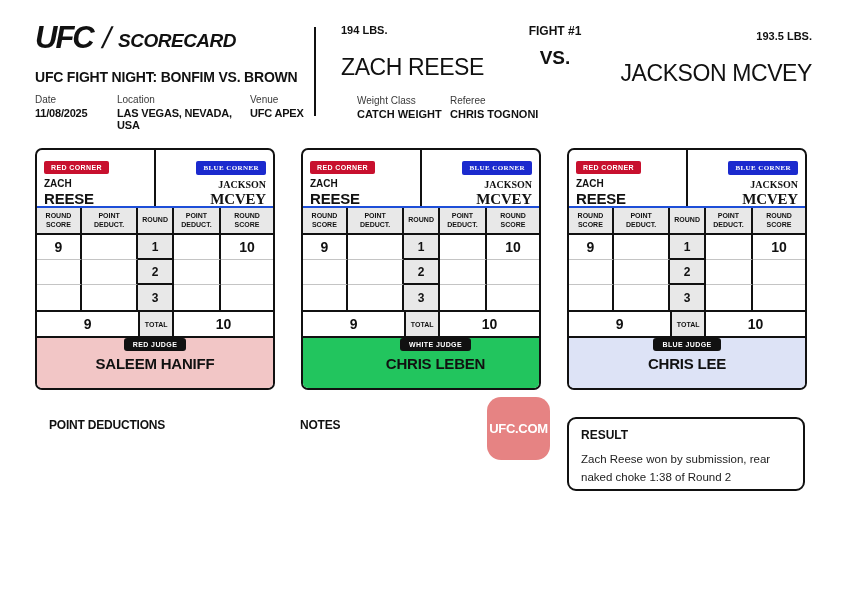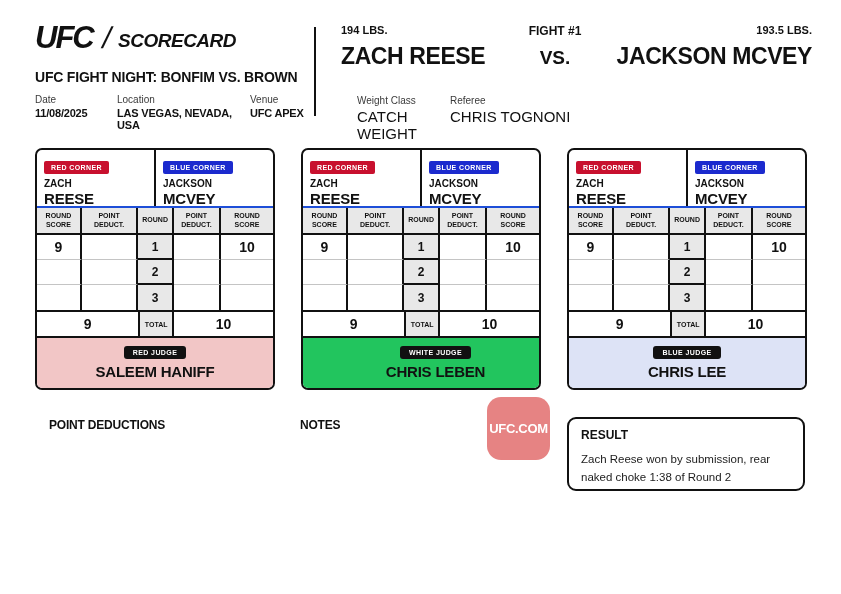--- a/index.html
+++ b/index.html
@@ -16,40 +16,40 @@
   .event-title { margin-top:16px; font-size:14px; font-weight:800; letter-spacing:-0.2px; }
   .meta-row { display:flex; margin-top:9px; }
   .meta-col .meta-label { font-size:10px; color:#3a3a3a; font-weight:400; }
   .meta-col .meta-value { font-size:11px; font-weight:800; margin-top:2px; letter-spacing:-0.2px; }
   .meta-date { width:82px; }
   .meta-location { width:133px; }
   .header-divider { position:absolute; left:314px; top:27px; width:2px; height:89px; background:#111; }
 
   .fight-info { position:absolute; left:341px; top:24px; width:471px; height:96px; }
   .red-side { position:absolute; left:0; top:0; }
-  .blue-side { position:absolute; right:0; top:0; text-align:right; }
+  .blue-side { position:absolute; right:0; top:6px; text-align:right; }
   .fighter-weight { font-size:11px; font-weight:800; }
-  .fighter-name { font-size:23px; font-weight:700; letter-spacing:-0.4px; margin-top:7px; }
+  .fighter-name { font-size:23px; font-weight:400; letter-spacing:-0.4px; margin-top:18px; }
   .fight-center { position:absolute; left:168px; top:0; width:92px; text-align:center; }
   .fight-number { font-size:12px; font-weight:800; }
   .vs { font-size:19px; font-weight:900; margin-top:9px; }
   .bout-meta { position:absolute; left:0; top:71px; display:flex;margin-left:16px; }
   .bout-col .meta-label { font-size:10px; color:#3a3a3a; font-weight:400; }
-  .bout-col .meta-value { font-size:15px; font-weight:400; margin-top:2px; }
+  .bout-col .meta-value { font-size:11px; font-weight:700; margin-top:2px; }
   .bout-wc { width:93px; }
 
   
   .cards { position:absolute; left:35px; top:148px; display:flex; gap:26px; }
   .card { width:240px; height:242px; border:2px solid #111; border-radius:7px; overflow:hidden;
           background:#fff; display:flex; flex-direction:column; }
 
   .names { height:58px; display:flex; border-bottom:2px solid #1d4ed8; }
   .half { flex:1; padding:6px 7px 4px 7px; }
   .half.red-half { border-right:2px solid #111; }
-  .half.blue-half { text-align:left; }
+  .half.blue-half { text-align:right;font-family:Liberation Serif, serif; }
   .corner-badge { display:inline-block; color:#fff; font-size:7px; font-weight:800;
                   letter-spacing:0.4px; padding:3px 7px; border-radius:2px; }
   .corner-badge.red { background:#c8102e; }
   .corner-badge.blue { background:#1b2ace; }
   .f-first { font-size:10px; font-weight:800; margin-top:4px; }
   .f-last { font-size:15px; font-weight:900; margin-top:1px; letter-spacing:-0.2px; }
 
   .score-grid { display:grid; grid-template-columns:19% 24% 15% 20% 22%; }
   .c { display:flex; align-items:center; justify-content:center; text-align:center;
        border-right:2px solid #111; }
@@ -61,21 +61,21 @@
   .rcell.rlast { border-bottom:none; }
   .rcell.roundnum.rlast { border-bottom:none; }
   .total-row { display:grid; grid-template-columns:43% 15% 42%; border-top:2px solid #111; height:26px; }
   .tcell { display:flex; align-items:center; justify-content:center; }
   .t-score { font-size:14px; font-weight:900; }
   .t-label { background:#e8e8e8; border-left:2px solid #111; border-right:2px solid #111;
              font-size:7px; font-weight:800; }
   .t-red { border-right:none; }
 
   .judge-footer { flex:1; border-top:2px solid #111; display:flex; flex-direction:column;
-                  align-items:center; justify-content:center; gap:4px; }
+                  align-items:center; gap:4px; }
   .judge-footer.judge-red { background:#f2c6c6; }
   .judge-footer.judge-white { background:#22c55e;padding-left:29px; }
   .judge-footer.judge-blue { background:#dde3f6; }
   .judge-badge { background:#111; color:#fff; font-size:7px; font-weight:800;
                  letter-spacing:0.4px; padding:3px 9px; border-radius:3px; }
   .judge-name { font-size:15px; font-weight:900; letter-spacing:-0.2px; }
 
   
   .section-label { position:absolute; font-size:12px; font-weight:800; letter-spacing:-0.2px; }
   .pd-label { left:49px; top:418px; }

